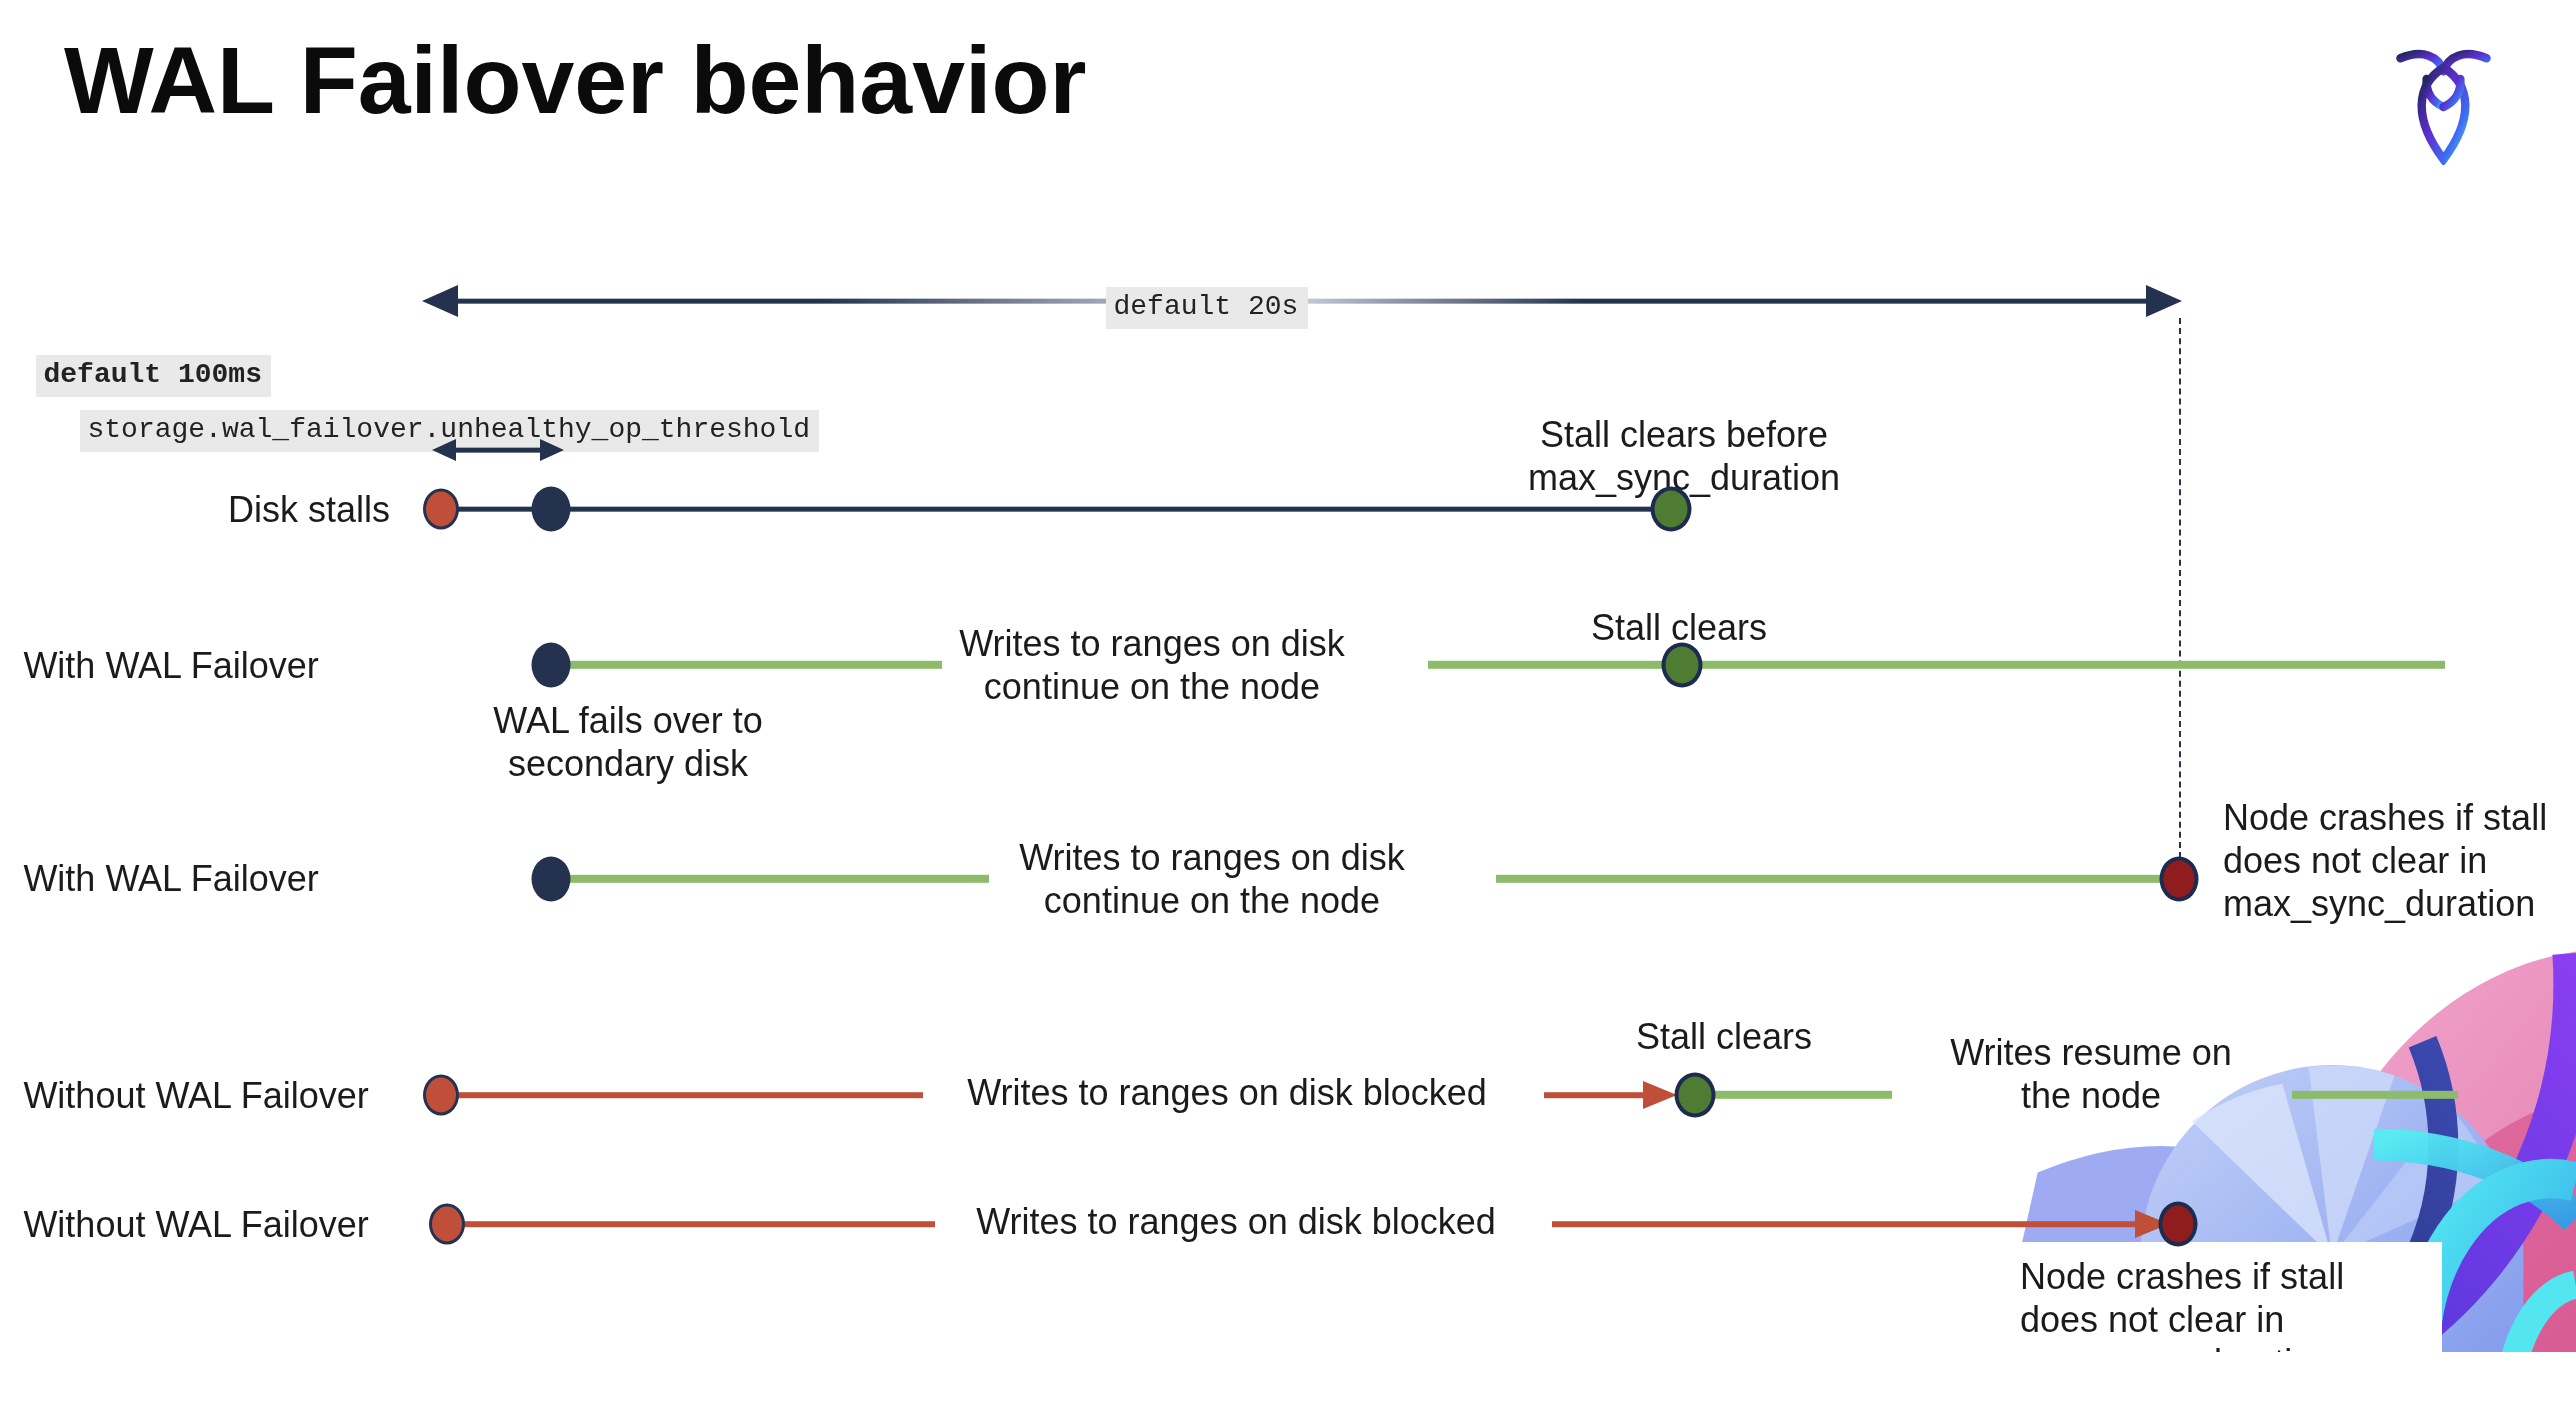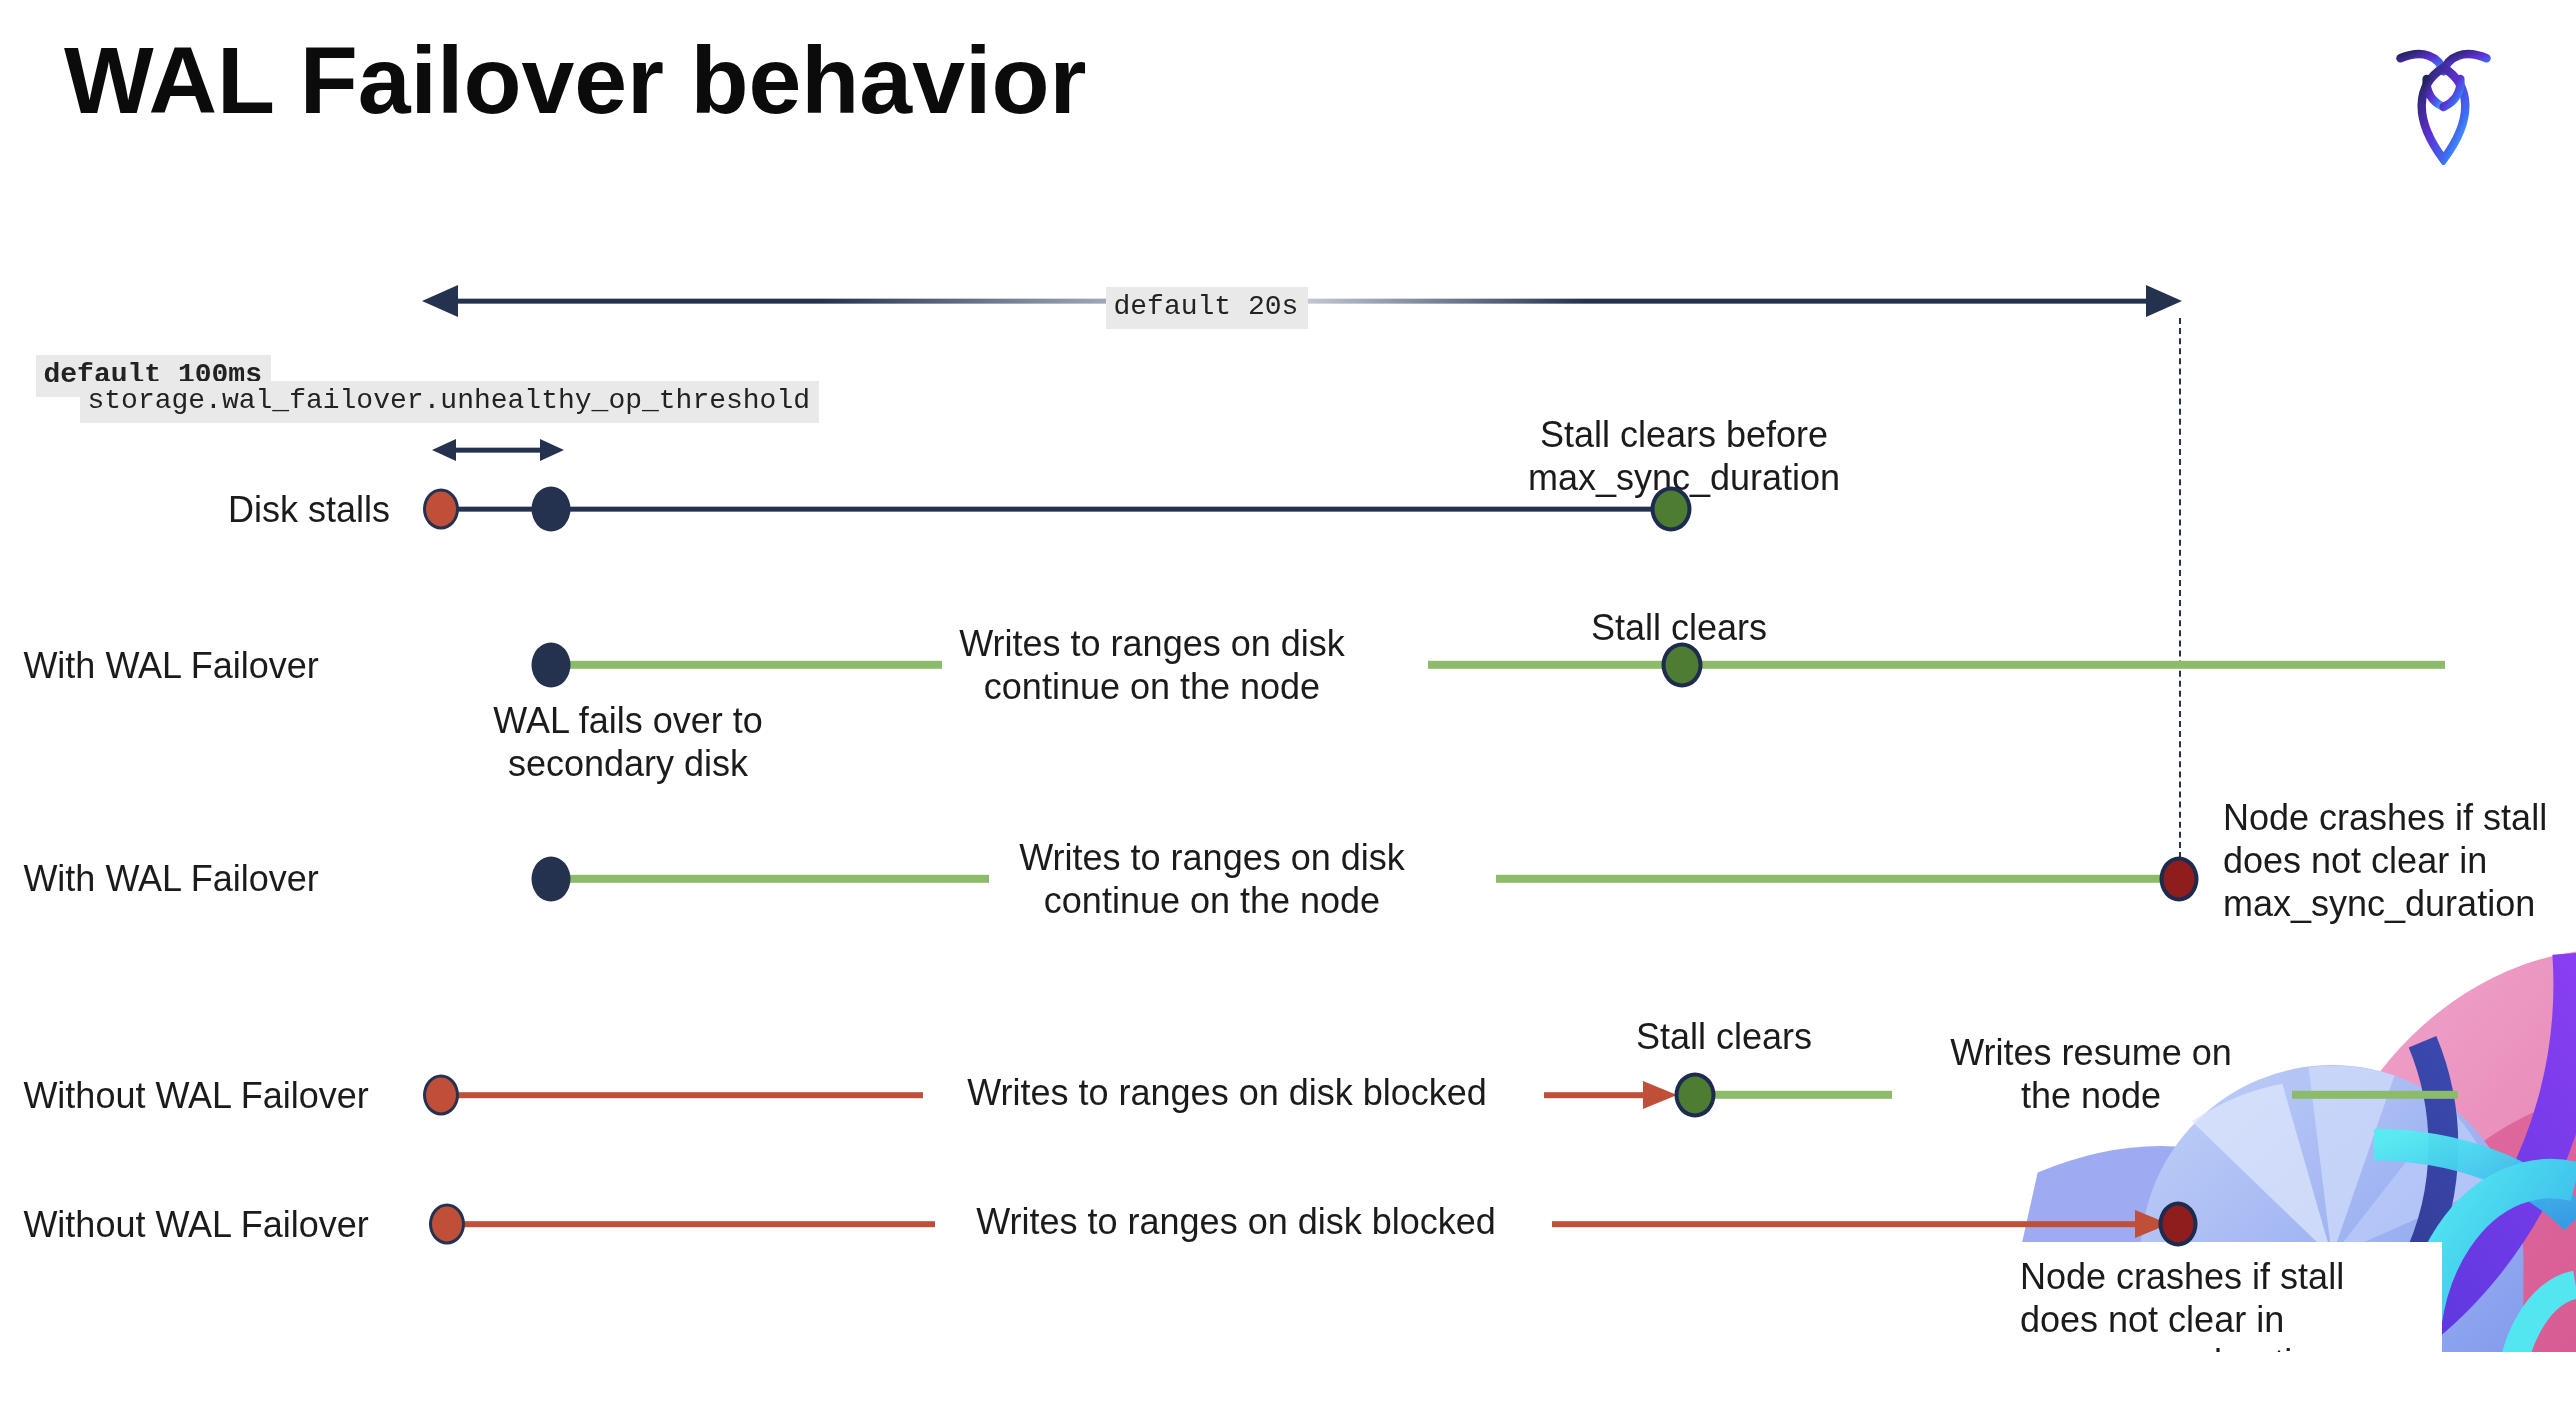--- a/index.html
+++ b/index.html
@@ -114,21 +114,21 @@
   <div class="tri tri-right-navy" style="left:2146px;top:301px;"></div>
   <div class="abs" style="left:1106px;top:264px;z-index:5;margin-top:23px;">
     <span class="mono">default 20s</span>
   </div>
 
   <div class="dashed-v" style="left:2179px;top:318px;height:540px;"></div>
 
   <div class="abs" style="left:36px;top:355px;font-weight:bold;">
     <span class="mono">default 100ms</span>
   </div>
-  <div class="abs" style="left:36px;top:381px;padding-left:44px;">
+  <div class="abs" style="left:36px;top:410px;padding-left:44px;">
     <span class="mono">storage.wal_failover.unhealthy_op_threshold</span>
   </div>
   <div class="hline navy-line" style="left:439px;top:450px;width:116px;"></div>
   <div class="tri tri-left-sm" style="left:432px;top:450px;"></div>
   <div class="tri tri-right-sm" style="left:540px;top:450px;"></div>
 
   <div class="abs lbl" style="left:228px;top:488px;">Disk stalls</div>
   <div class="hline navy-line" style="left:441px;top:509px;width:1230px;"></div>
   <div class="dot dot-red" style="left:441px;top:509px;"></div>
   <div class="dot dot-navy" style="left:551px;top:509px;"></div>

